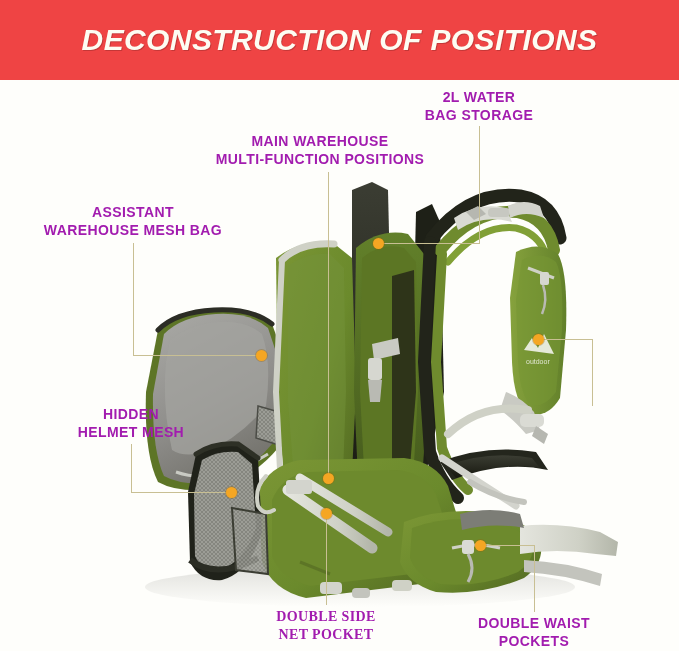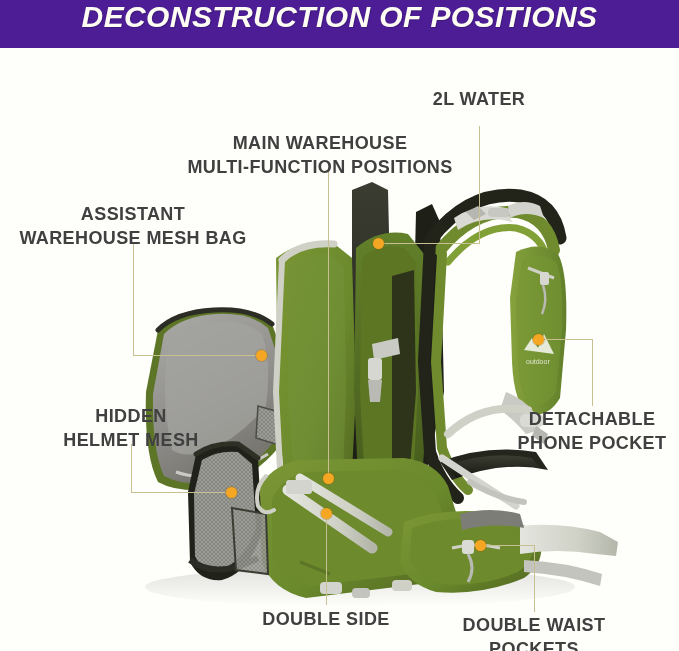--- a/index.html
+++ b/index.html
@@ -6,39 +6,39 @@
   html,body { width:679px; height:651px; overflow:hidden; }
   body {
     font-family:"Liberation Sans", sans-serif;
     background:#fefefb;
     position:relative;
   }
   #stage { position:absolute; inset:0; width:679px; height:651px; }
 
   
   .banner {
-    position:absolute; left:0; top:0; width:679px; height:48px;
-    background:#4c1d95;
-    display:flex; justify-content:center;
+    position:absolute; left:0; top:0; width:679px; height:80px;
+    background:#ef4444;
+    display:flex; align-items:center; justify-content:center;
   }
   .banner-title {
     color:#fdfdf3;
     font-size:30px;
     font-weight:bold;
     font-style:italic;
     letter-spacing:0.4px;
     white-space:nowrap;
     text-shadow:1px 1px 0 rgba(0,0,0,.18);
   }
 
   
   .callout {
     position:absolute;
-    color:#404040;
-    font-size:18px;
+    color:#a21caf;
+    font-size:14px;
     font-weight:bold;
     line-height:1.32;
     letter-spacing:0.4px;
     white-space:nowrap;
   }
   .callout span { display:block; }
   .ca-center { text-align:center; }
 
   
   .lead { position:absolute; background:#c8bf93; }
@@ -243,44 +243,42 @@
   <div class="dot" style="left:373px; top:238px;"></div>
   <div class="dot" style="left:323px; top:473px;"></div>
   <div class="dot" style="left:256px; top:350px;"></div>
   <div class="dot" style="left:226px; top:487px;"></div>
   <div class="dot" style="left:533px; top:334px;"></div>
   <div class="dot" style="left:321px; top:508px;"></div>
   <div class="dot" style="left:475px; top:540px;"></div>
 
   <div class="callout ca-center" style="left:399px; top:88px; width:160px;">
     <span>2L WATER</span>
+    <span>BAG STORAGE</span>
   </div>
 
   <div class="callout ca-center" style="left:160px; top:132px; width:320px;">
     <span>MAIN WAREHOUSE</span>
     <span>MULTI-FUNCTION POSITIONS</span>
   </div>
 
   <div class="callout ca-center" style="left:13px; top:203px; width:240px;">
     <span>ASSISTANT</span>
     <span>WAREHOUSE MESH BAG</span>
   </div>
 
   <div class="callout ca-center" style="left:51px; top:405px; width:160px;">
     <span>HIDDEN</span>
     <span>HELMET MESH</span>
   </div>
 
-  <div class="callout ca-center" style="left:512px; top:408px; width:160px;">
-    <span>DETACHABLE</span>
-    <span>PHONE POCKET</span>
-  </div>
-
-  <div class="callout ca-center" style="left:246px; top:608px; width:160px;">
+
+  <div class="callout ca-center" style="left:246px; top:608px; width:160px;font-family:Liberation Serif, serif;">
     <span>DOUBLE SIDE</span>
+    <span>NET POCKET</span>
   </div>
 
   <div class="callout ca-center" style="left:454px; top:614px; width:160px;">
     <span>DOUBLE WAIST</span>
     <span>POCKETS</span>
   </div>
 
 </div>
 
 </body></html>

